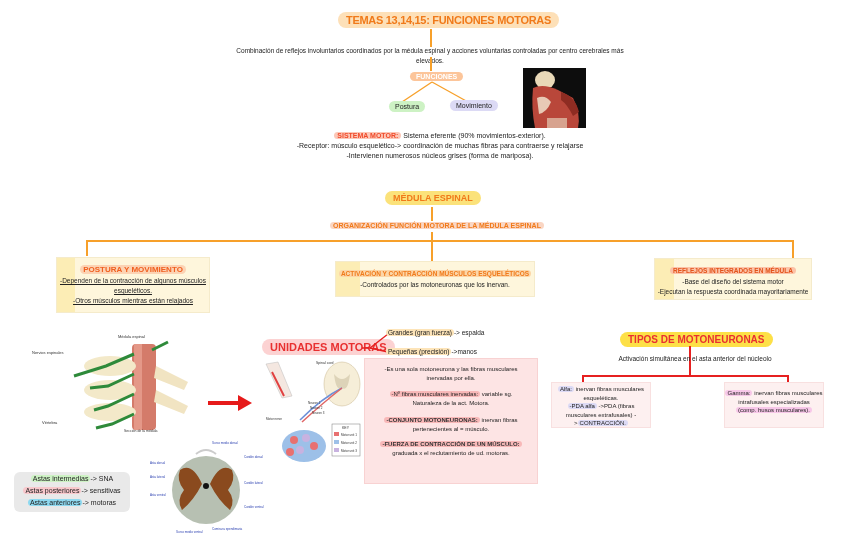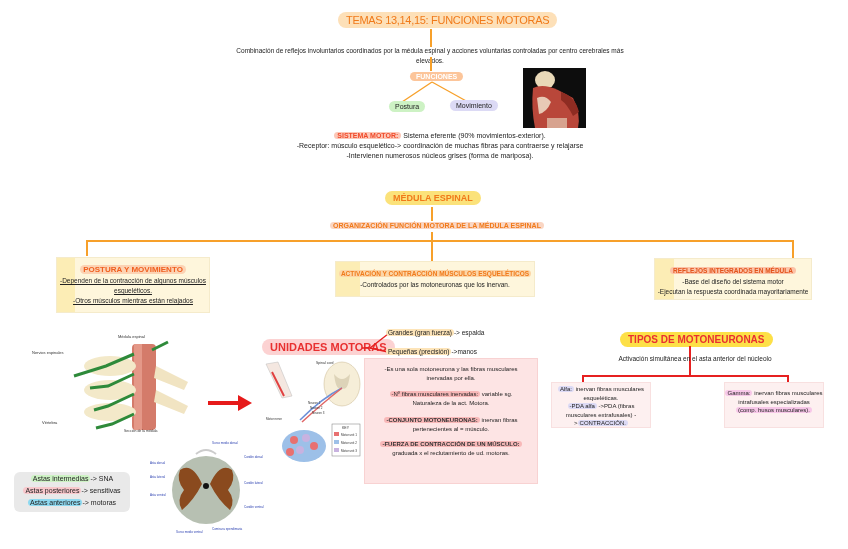--- a/index.html
+++ b/index.html
@@ -17,21 +17,21 @@
   .hl-mag    { background:#f7c7e8; }
   .small { font-size:7px; line-height:10px; }
   .tiny  { font-size:6px; line-height:9px; }
   .center { text-align:center; }
   .box-yellow { background:#fef6dc; border:1px solid #f5ebcb; }
   .box-yellow::before { content:""; position:absolute; left:0; top:0; bottom:0; width:12%; background:#fcedb5; }
   .box-pink { background:#fde4e4; border:1px solid #f8d2d2; }
   .box-pink2 { background:#fdf0f0; border:1px solid #f8e0e0; }
   .line-o { position:absolute; background:#f7a02a; }
   .line-r { position:absolute; background:#e62020; }
-  .title { font-size:11px; font-weight:normal; letter-spacing:-0.3px; }
+  .title { font-size:11px; font-weight:bold; letter-spacing:-0.3px; }
   .img-box { position:absolute; overflow:hidden; }
 </style>
 </head>
 <body>
 
 <div class="abs pill hl-orange title" style="left:338px;top:12px;font-size:11px;padding:2px 8px;">TEMAS 13,14,15: FUNCIONES MOTORAS</div>
 <div class="line-o" style="left:430px;top:29px;width:2px;height:18px;"></div>
 <div class="abs small center" style="left:222px;top:46px;width:416px;font-size:6.5px;">Combinación de reflejos involuntarios coordinados por la médula espinal y acciones voluntarias controladas por centro cerebrales más elevados.</div>
 <div class="line-o" style="left:430px;top:57px;width:2px;height:14px;"></div>
 

